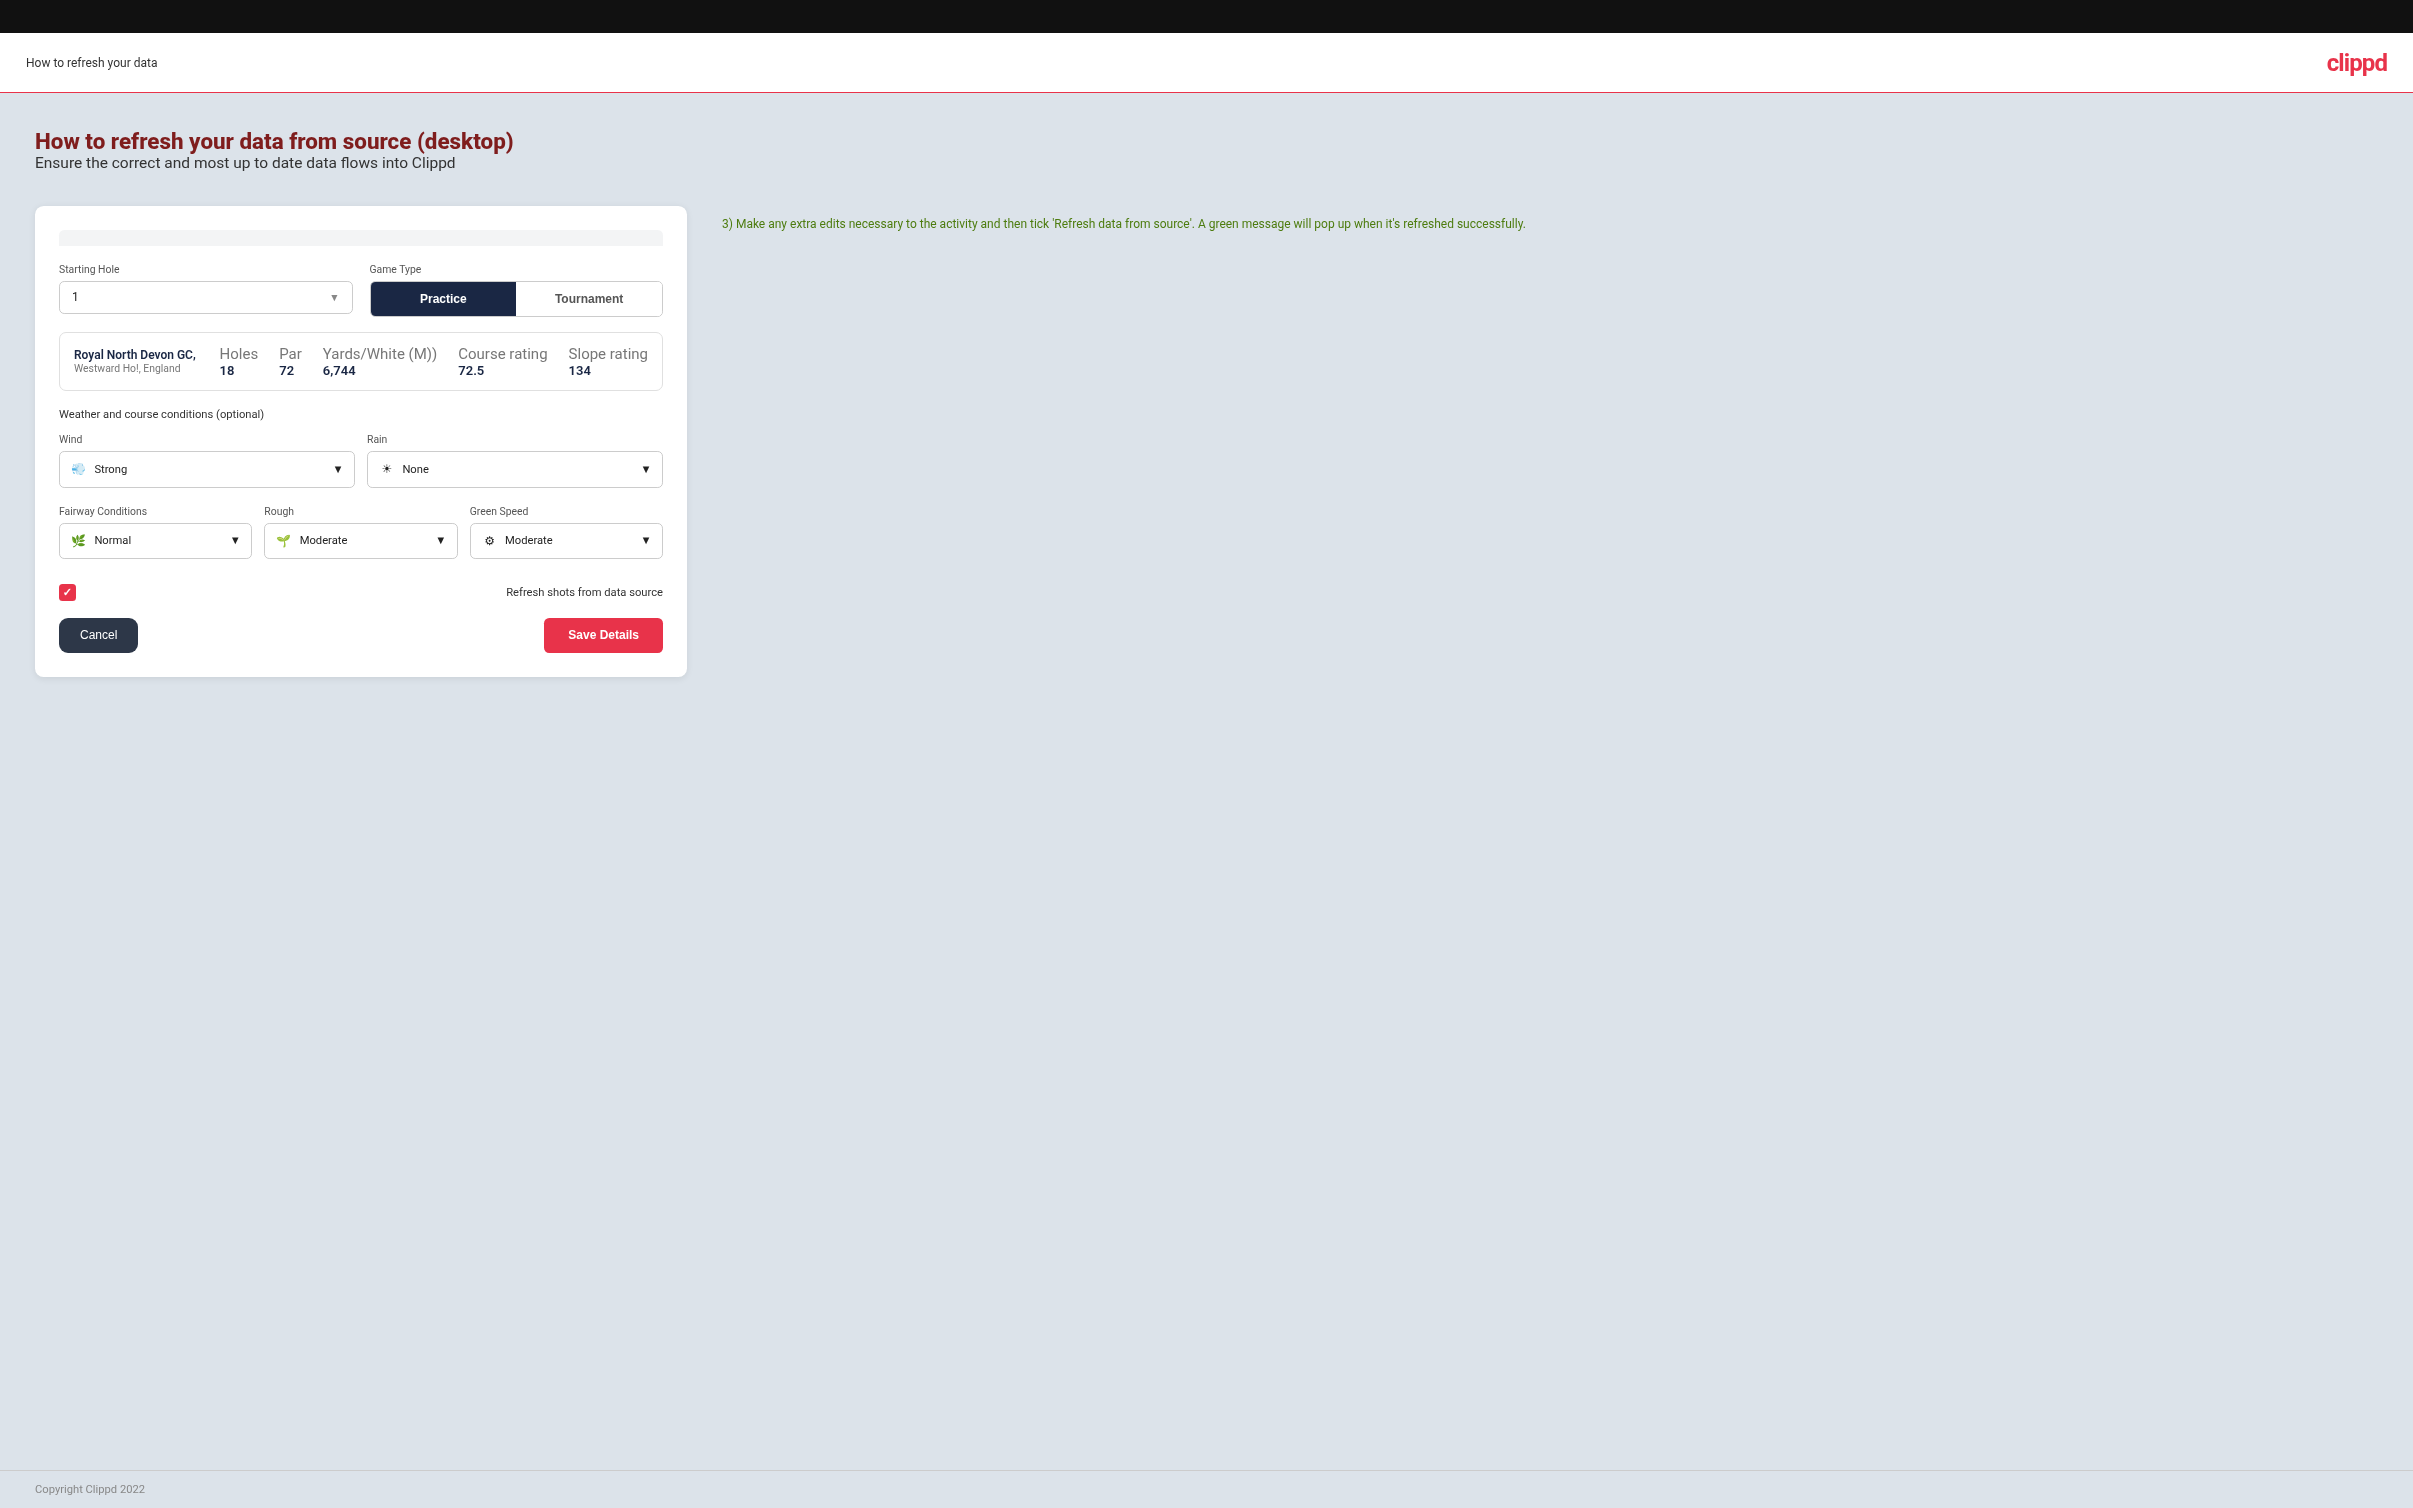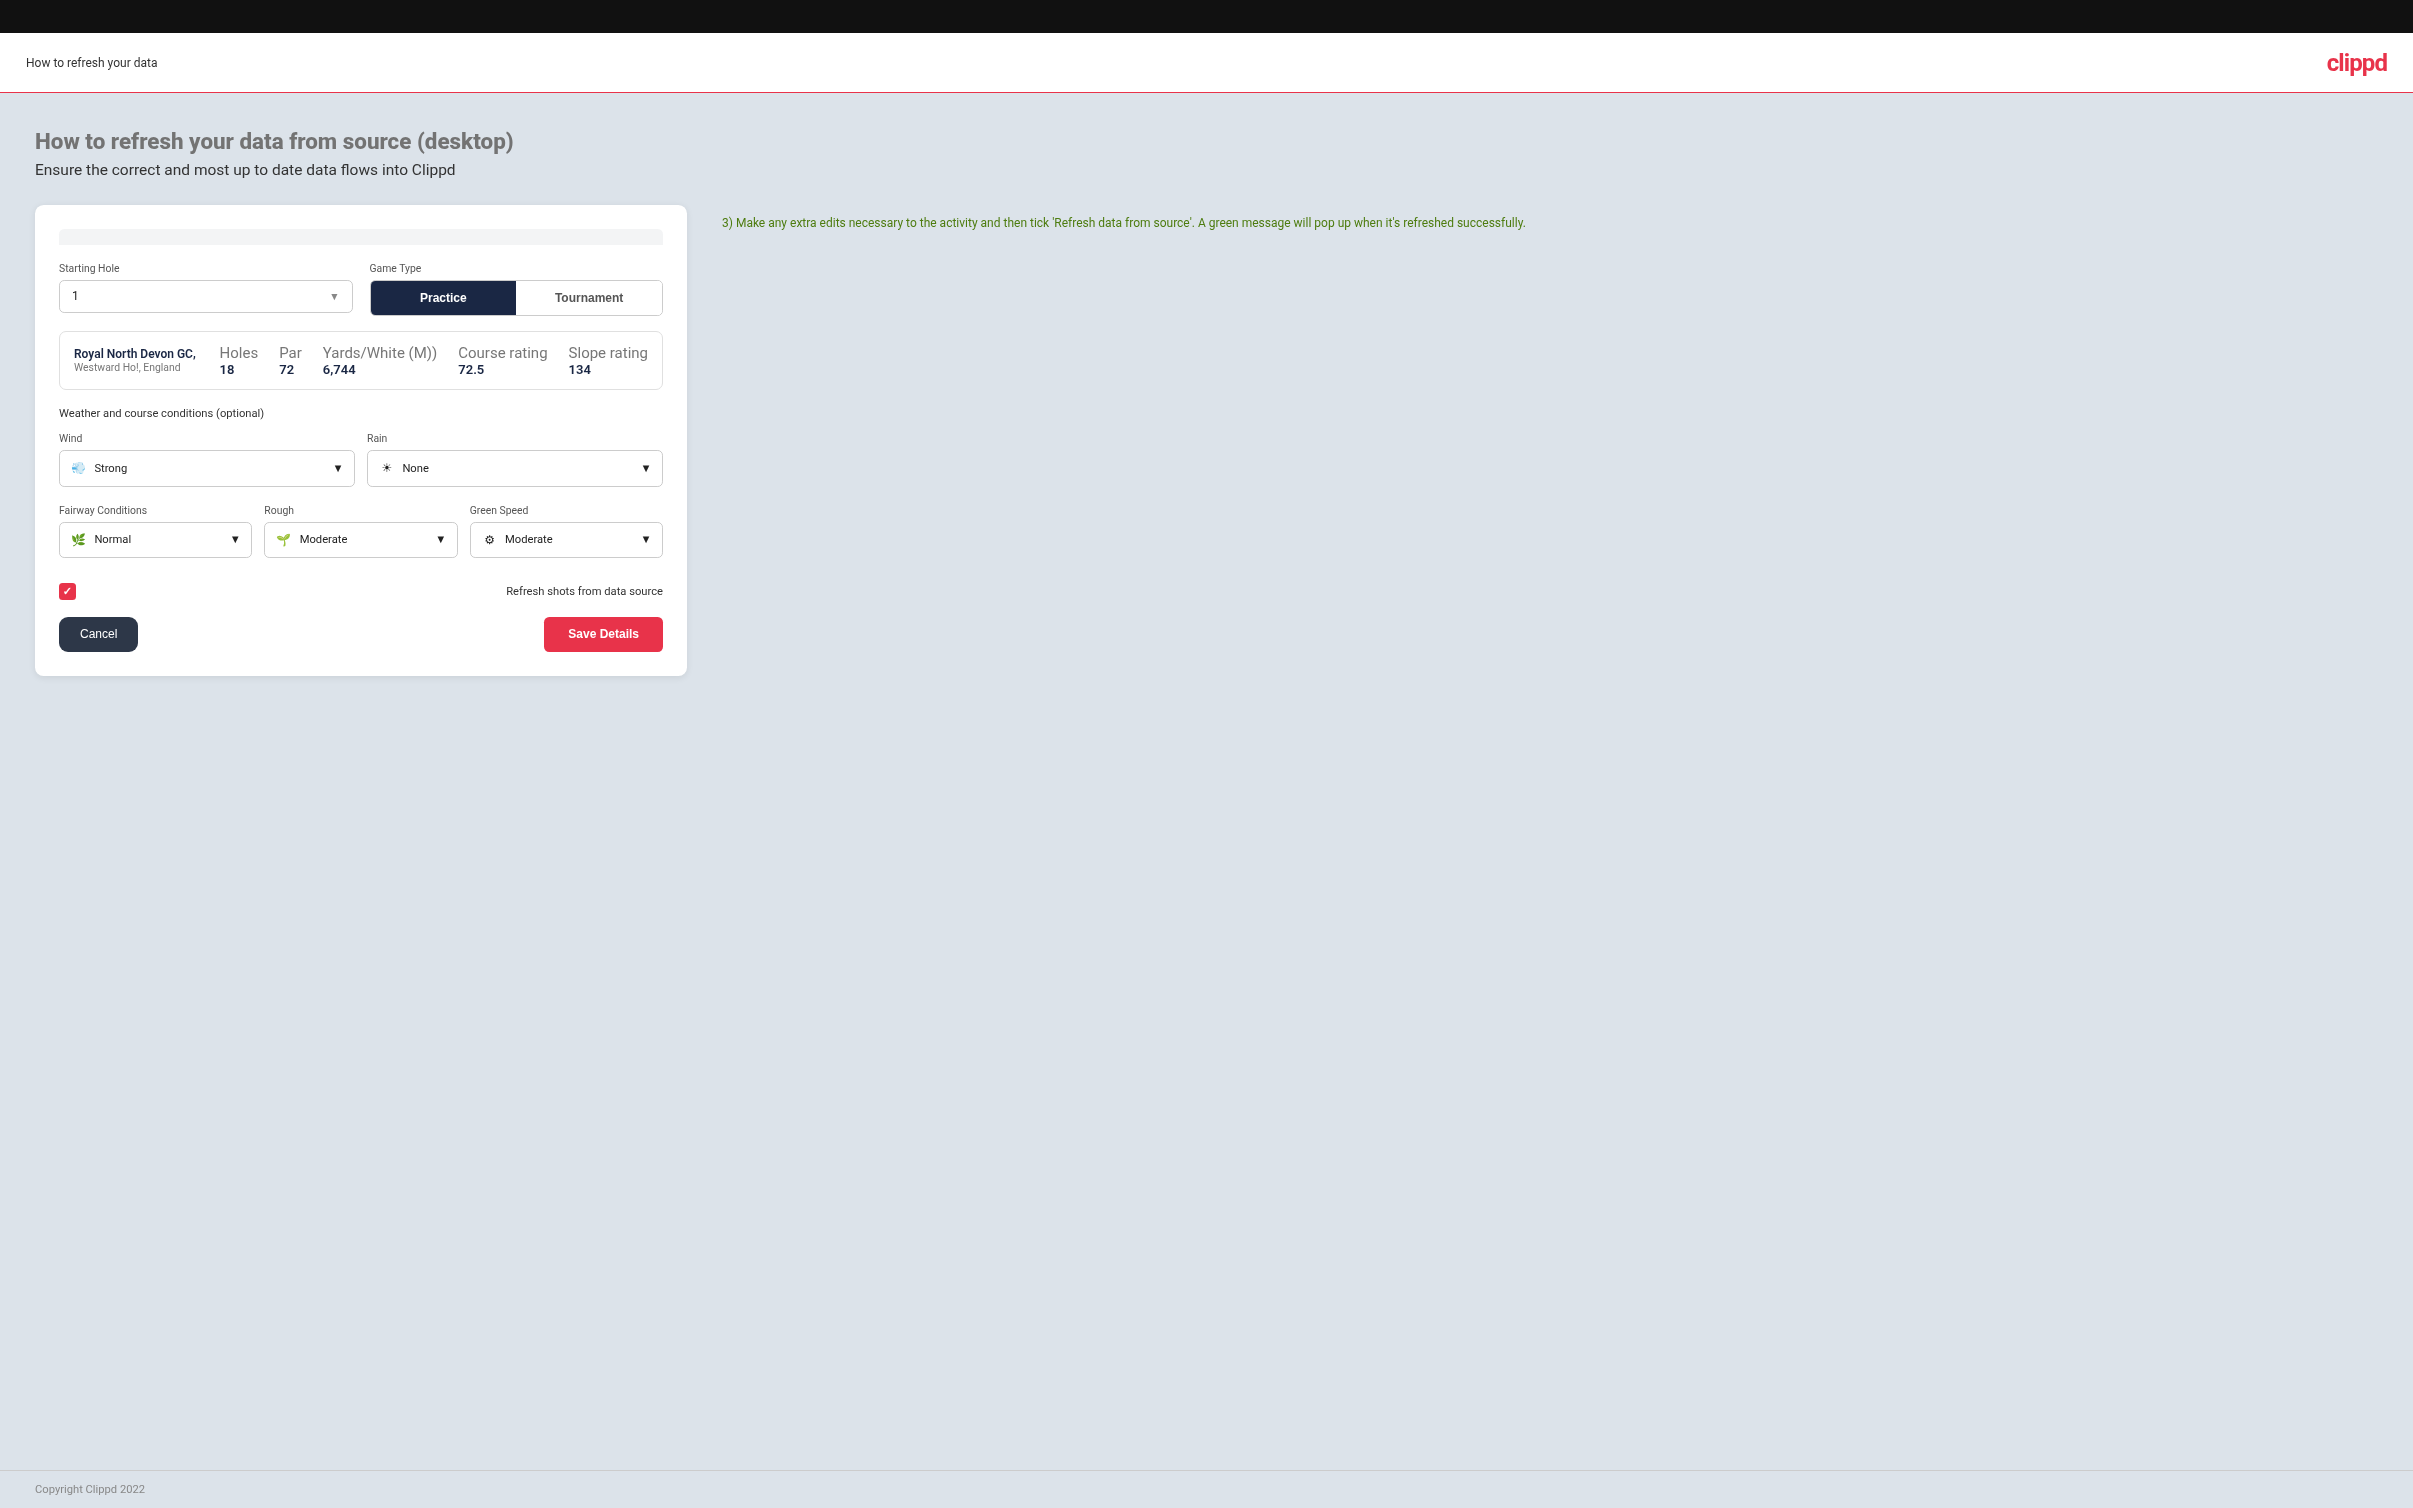--- a/index.html
+++ b/index.html
@@ -45,28 +45,27 @@
       background: #dce3ea;
       flex: 1;
       padding: 35px 35px 26px 35px;
       display: flex;
       flex-direction: column;
     }
 
     .page-title {
       font-size: 22.4px;
       font-weight: 800;
-      color: #737373;
-      margin-bottom: 7px;
+      color: #7f1d1d;
     }
 
     .page-subtitle {
       font-size: 15.5px;
       color: #333;
-      margin-bottom: 26px;
+      margin-bottom: 34px;
     }
 
     
     .two-col {
       display: flex;
       gap: 35px;
       align-items: flex-start;
     }
 
     

